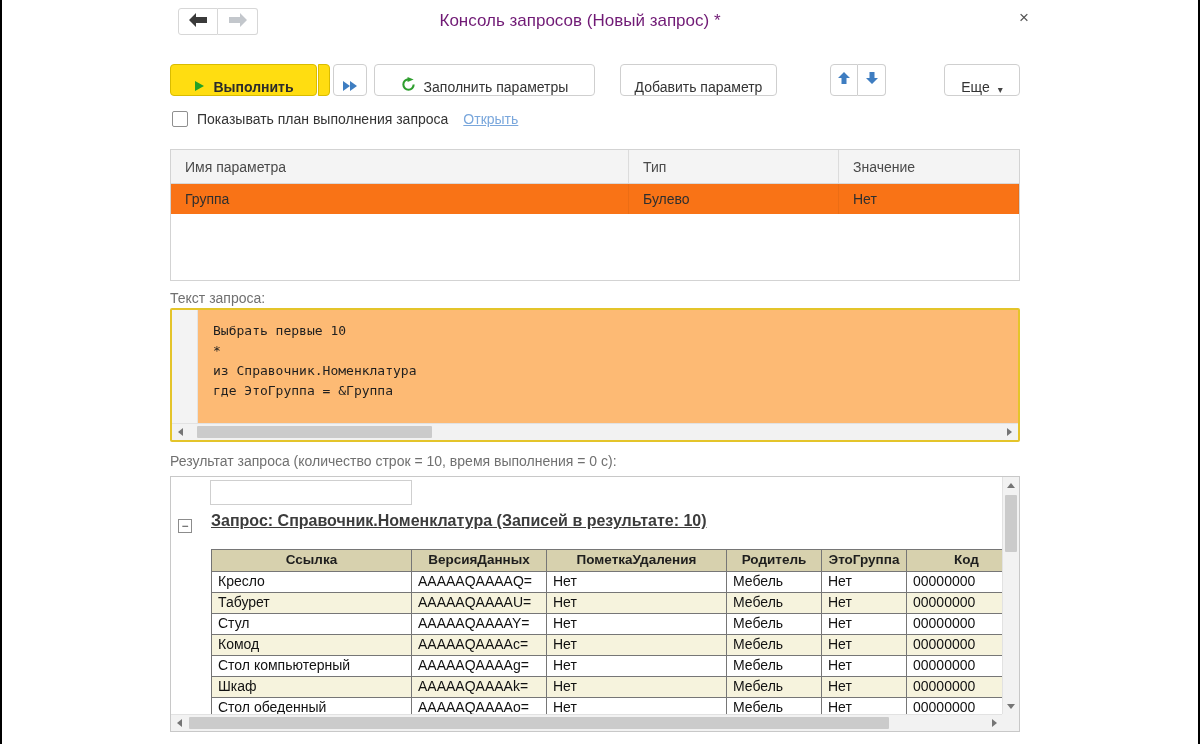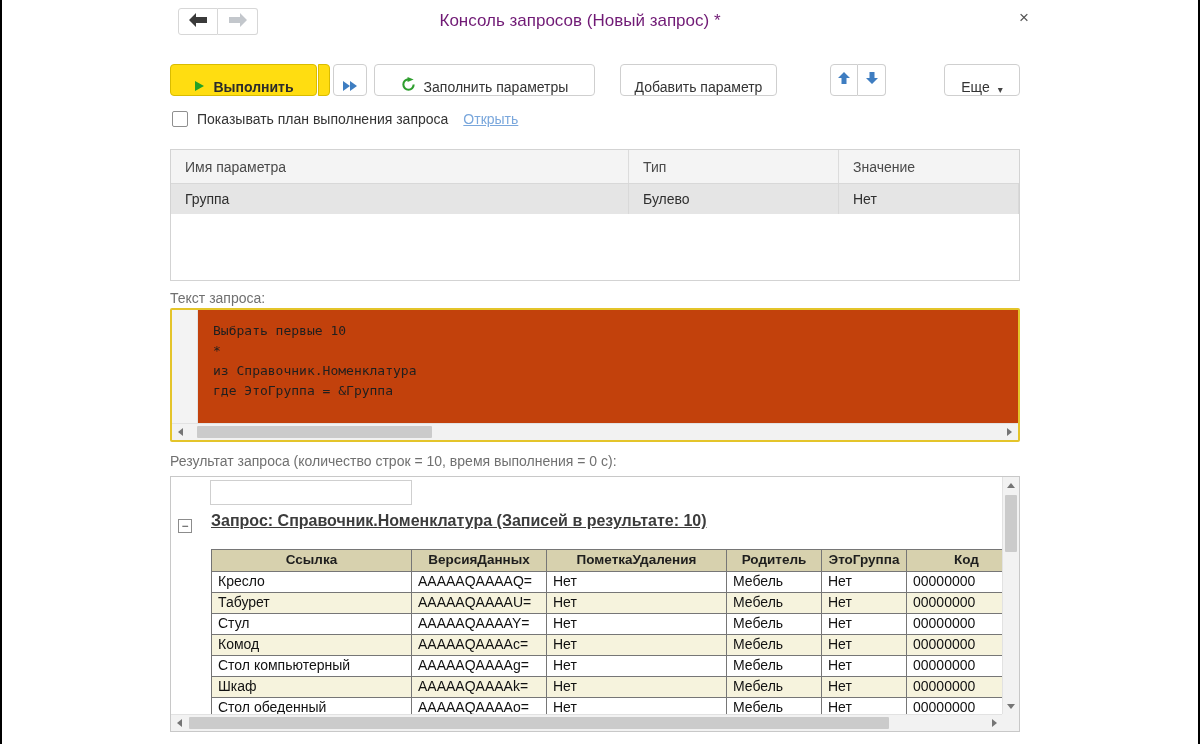--- a/index.html
+++ b/index.html
@@ -48,29 +48,29 @@
   .opt-label { margin-left:9px; color:#333; }
   .opt-link { margin-left:15px; color:#7AA7DC; text-decoration:underline; cursor:pointer; }
 
   
   .params-table { position:absolute; left:170px; top:149px; width:850px; height:132px;
                   border:1px solid #d3d3d3; background:#fff; }
   .params-header { height:34px; background:#f4f4f4; border-bottom:1px solid #d8d8d8; display:flex; }
   .ph-cell { display:flex; align-items:center; padding:0 14px; font-size:14px; color:#4a4a4a;
              border-right:1px solid #dcdcdc; }
   .ph-cell:last-child { border-right:none; }
-  .params-row { height:30px; background:#e5e5e5; display:flex; font-size:14px; color:#2f2f2f; cursor:pointer; }
+  .params-row { height:30px; background:#f97316; display:flex; font-size:14px; color:#2f2f2f; cursor:pointer; }
   .pr-cell { display:flex; align-items:center; padding:0 14px; border-right:1px solid rgba(0,0,0,0.05); }
   .c0 { width:458px; flex:none; } .c1 { width:210px; flex:none; } .c2 { flex:1; }
 
   
   .section-label { position:absolute; left:170px; font-size:14px; color:#707070; }
   .query-label { top:290px; }
   .query-editor { position:absolute; left:170px; top:308px; width:850px; height:134px;
-                  border:2px solid #E4C42A; border-radius:2px; background:#c2410c; }
+                  border:2px solid #E4C42A; border-radius:2px; background:#fdba74; }
   .gutter { position:absolute; left:0; top:0; bottom:17px; width:26px; background:#f3f3f3;
             border-right:1px solid #e3e3e3; }
   .query-code { position:absolute; left:27px; top:0; right:0; bottom:17px; overflow:hidden;
                 padding:11px 0 0 14px; font-family:"DejaVu Sans Mono", monospace;
                 font-size:13px; line-height:20px; color:#1f1f1f; cursor:text; }
   
   .hscroll { position:absolute; left:0; right:0; bottom:0; height:17px; background:#f2f2f2;
              border-top:1px solid #e2e2e2; }
   .sb-arrow { position:absolute; width:17px; height:16px; display:flex; align-items:center;
               justify-content:center; cursor:pointer; }

